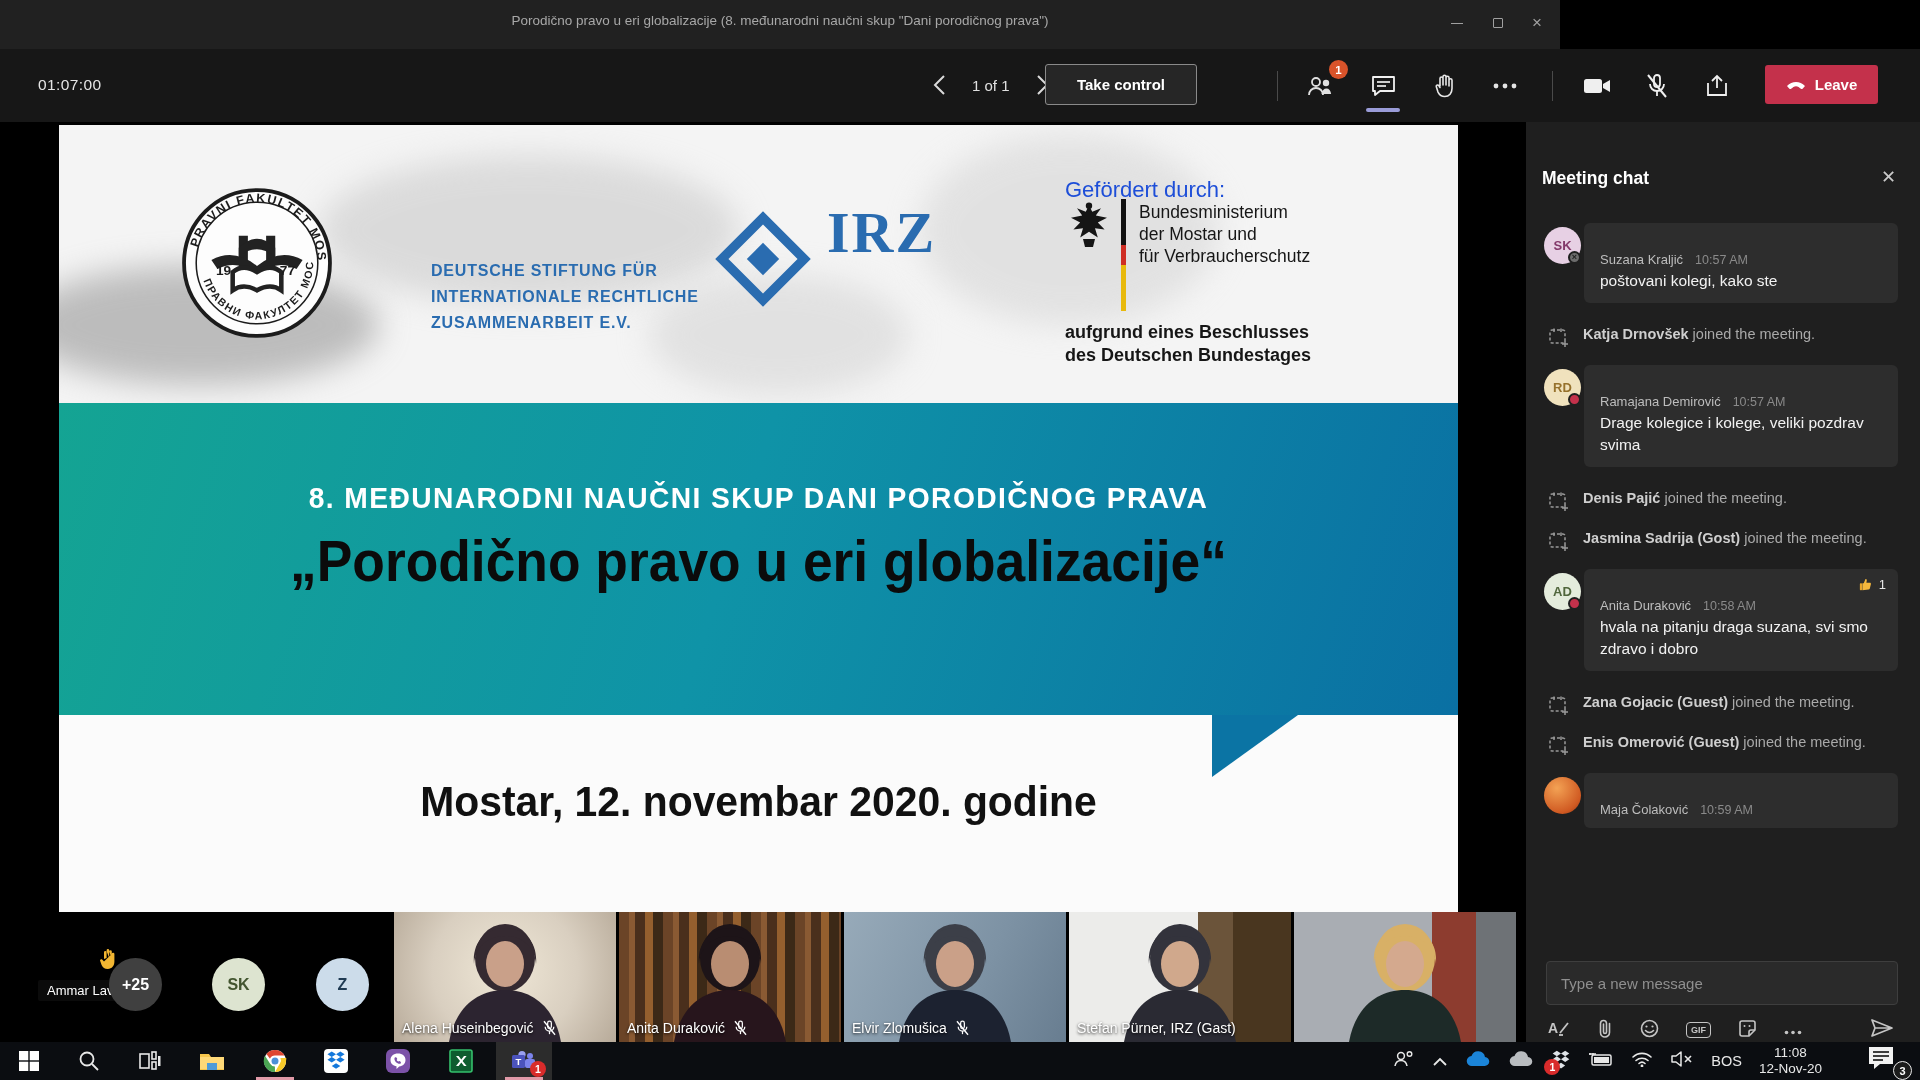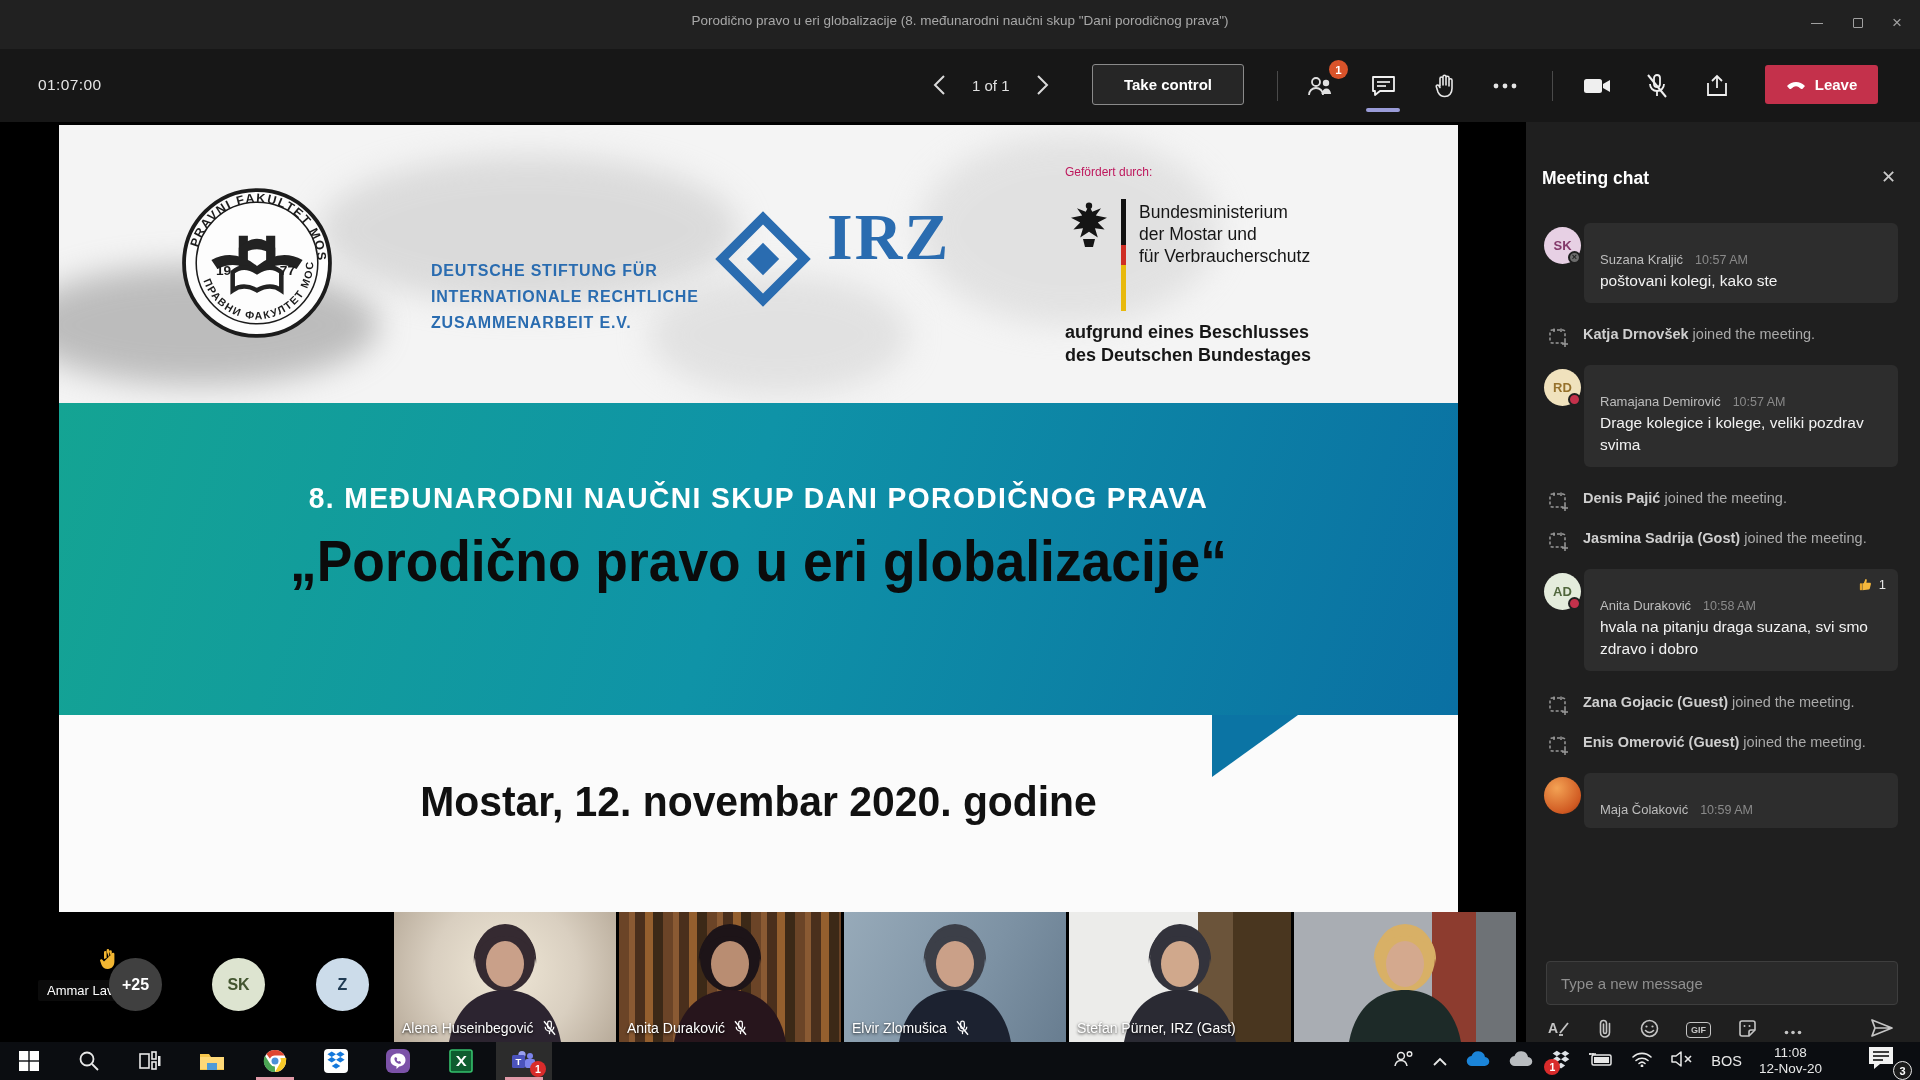--- a/index.html
+++ b/index.html
@@ -1,34 +1,34 @@
 <!DOCTYPE html>
 <html><head>
 <meta charset="utf-8">
 <style>
   * { margin:0; padding:0; box-sizing:border-box; }
   html,body { background:#000; }
   body { font-family:"Liberation Sans","DejaVu Sans",sans-serif; }
   #app { position:relative; width:1920px; height:1080px; background:#000; overflow:hidden; }
 
   
-  .titlebar { position:absolute; left:0; top:0; width:1920px; height:49px; background:#212121; }
+  .titlebar { position:absolute; left:0; top:0; width:1560px; height:49px; background:#212121; }
   .titlebar .wtitle { position:absolute; left:0; right:0; top:13px; text-align:center; color:#a8a8a8; font-size:13.5px; }
   .wctl { position:absolute; top:10px; width:30px; height:26px; color:#a0a0a0; display:flex; align-items:center; justify-content:center; }
   .wctl.min { right:88px; } .wctl.max { right:47px; } .wctl.cls { right:8px; font-size:17px; }
   .glyph-min { display:block; width:12px; border-top:1.5px solid #a0a0a0; }
   .glyph-max { display:block; width:10px; height:10px; border:1.5px solid #a0a0a0; border-radius:1px; }
 
   
   .toolbar { position:absolute; left:0; top:49px; width:1920px; height:73px; background:#171717; }
   .timer { position:absolute; left:38px; top:27px; color:#e5e5e5; font-size:15.5px; letter-spacing:.4px; }
   .navgrp { position:absolute; left:928px; top:18px; display:flex; align-items:center; gap:22px; color:#e6e6e6; }
   .chev { width:22px; height:36px; display:flex; align-items:center; justify-content:center; }
   .pageof { font-size:15px; color:#e0e0e0; }
-  .takectl { position:absolute; left:1092px; top:15px; width:152px; height:41px; background:#262626; border:1px solid #8a8a8a; border-radius:3px; color:#fff; font-size:15px; font-weight:700; display:flex; align-items:center; justify-content:center; }
+  .takectl { position:absolute; left:1045px; top:15px; width:152px; height:41px; background:#262626; border:1px solid #8a8a8a; border-radius:3px; color:#fff; font-size:15px; font-weight:700; display:flex; align-items:center; justify-content:center; }
   .tb-sep { position:absolute; top:22px; width:1px; height:30px; background:#4a4a4a; }
   .tbicon { position:absolute; top:20px; width:42px; height:34px; display:flex; align-items:center; justify-content:center; }
   .tbicon svg { display:block; }
   .badge-orange { position:absolute; top:-9px; right:-7px; min-width:19px; height:19px; border-radius:10px; background:#d9532a; color:#fff; font-size:11.5px; font-weight:700; display:flex; align-items:center; justify-content:center; padding:0 4px; }
   .chat-underline { position:absolute; left:4px; right:4px; bottom:-9px; height:4px; border-radius:2px; background:#9a9cd8; }
   .leavebtn { position:absolute; left:1765px; top:16px; width:113px; height:39px; background:#c4314b; border-radius:3px; color:#fff; font-size:15px; font-weight:600; display:flex; align-items:center; justify-content:center; gap:9px; }
 
   
   .stage { position:absolute; left:0; top:122px; width:1526px; height:920px; background:#000; }
   .slide { position:absolute; left:59px; top:3px; width:1399px; height:787px; background:#fbfbfb; overflow:hidden; }
@@ -40,22 +40,22 @@
   .b4 { left:590px; top:150px; width:260px; height:120px; background:#cfcfcf; opacity:.5; }
 
   .s-teal { position:absolute; left:0; top:278px; width:1399px; height:312px; background:linear-gradient(108deg,#14a493 0%,#0f93a7 48%,#0a70a3 100%); }
   .s-tail { position:absolute; left:1153px; top:590px; width:86px; height:62px; background:#0b74a4; clip-path:polygon(0 0,100% 0,0 100%); }
   .s-h1 { position:absolute; left:0; top:356px; width:1399px; text-align:center; color:#fff; font-size:30px; font-weight:600; letter-spacing:1.5px; transform:scaleX(.94); }
   .s-h2 { position:absolute; left:0; top:402px; width:1399px; text-align:center; color:#0b0b0b; font-size:58px; font-weight:700; transform:scaleX(.92); }
   .s-foot { position:absolute; left:0; top:652px; width:1399px; text-align:center; color:#111; font-size:43px; font-weight:700; transform:scaleX(.95); }
 
   .dsirz { position:absolute; left:372px; top:94px; color:#2a6cb0; font-size:16px; font-weight:700; letter-spacing:.8px; line-height:26px;margin-top:39px; }
   .irz-diamond { position:absolute; left:652px; top:82px; width:104px; height:104px; }
-  .irz-word { position:absolute; left:768px; top:74px; color:#2a6cb0; font-size:66px; font-weight:700; font-family:"Liberation Serif",serif; letter-spacing:2px; }
-  .gefoerdert { position:absolute; left:1006px; top:40px; color:#be185d; font-size:12px; }
+  .irz-word { position:absolute; left:768px; top:74px; color:#2a6cb0; font-size:58px; font-weight:700; font-family:"Liberation Serif",serif; letter-spacing:2px; }
+  .gefoerdert { position:absolute; left:1006px; top:52px; color:#1d4ed8; font-size:22px; }
   .eagle { position:absolute; left:1004px; top:74px; }
   .debar { position:absolute; left:1062px; top:74px; width:5px; height:112px; }
   .debar i { display:block; width:5px; }
   .debar .k { height:46px; background:#111; } .debar .r { height:20px; background:#cf2e24; } .debar .g { height:46px; background:#e8b90c; }
   .ministry { position:absolute; left:1080px; top:76px; color:#161616; font-size:17.5px; line-height:22px; }
   .beschluss { position:absolute; left:1006px; top:196px; color:#161616; font-size:18px; font-weight:600; line-height:23px; }
   .seal { position:absolute; left:122px; top:62px; }
 
   .presenter { position:absolute; left:38px; top:858px; background:rgba(20,20,20,.55); color:#fff; font-size:13px; padding:3px 9px; border-radius:2px; }
 

